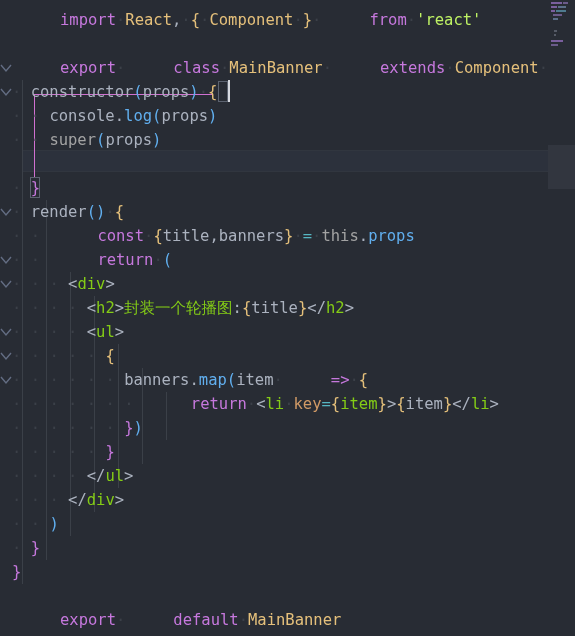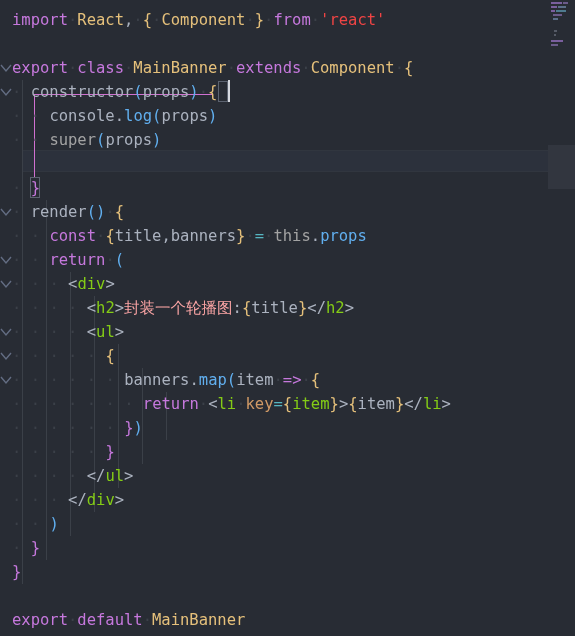--- a/index.html
+++ b/index.html
@@ -16,35 +16,35 @@
     position:absolute;left:0;top:0;width:548px;height:636px;
     font-size:15.5px;line-height:24px;
     white-space:pre;
   }
   .line{
     position:absolute;left:0;width:548px;height:24px;
     padding-left:12px;box-sizing:border-box;
   }
   .tok{white-space:pre;}
   
-  .kw      {color:#c678dd;}
+  .kw      {color:#c678dd;margin-left:48px;}
   .cls     {color:#e5c07b;}
   .var     {color:#a3a3a3;}
   .fn      {color:#61afef;margin-top:8px;}
-  .str     {color:#ef4444;}
+  .str     {color:#bef264;}
   .plain   {color:#abb2bf;}
   .punc    {color:#abb2bf;}
   .op      {color:#56b6c2;}
   .br1     {color:#e5c07b;}
   .br2     {color:#c678dd;}
   .br3     {color:#61afef;}
   .tag     {color:#84cc16;}
   .tagb    {color:#abb2bf;}
   .attr    {color:#d19a66;}
-  .han     {color:#fca5a5;font-family:"DejaVu Sans","Liberation Sans",sans-serif;margin-top:13px;}
+  .han     {color:#84cc16;font-family:"DejaVu Sans","Liberation Sans",sans-serif;margin-top:13px;}
 
   
   .ws{color:#3b4048;}
 
   
   #cur-line{
     position:absolute;left:22px;top:150px;width:533px;height:22px;
     background:#2c313c;border-top:1px solid #31363f;border-bottom:1px solid #31363f;
     box-sizing:border-box;
   }

